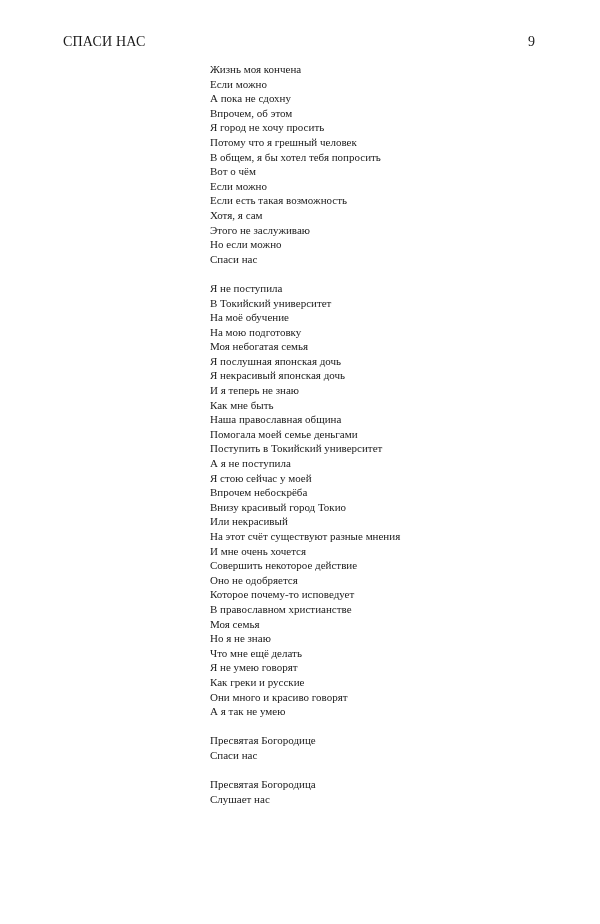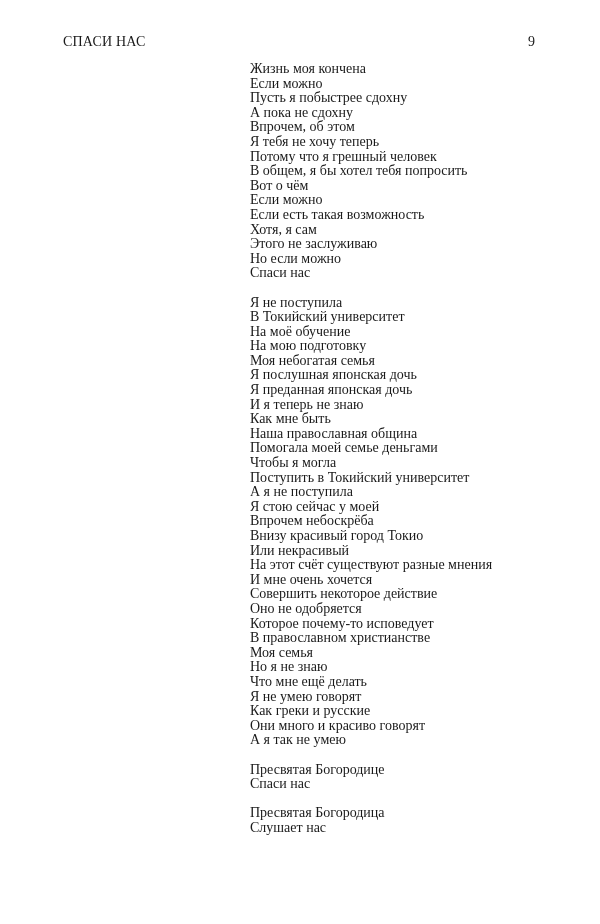--- a/index.html
+++ b/index.html
@@ -1,60 +1,58 @@
 <!DOCTYPE html>
 <html><head>
 <meta charset="utf-8">
 <style>
   html, body { margin:0; padding:0; background:#ffffff; }
   body { width:600px; height:924px; position:relative; overflow:hidden;
          font-family:"Liberation Serif", "DejaVu Serif", serif; color:#1a1a1a; }
   .running-head { position:absolute; top:34px; left:63px; font-size:14px; letter-spacing:0.2px; }
   .page-number { position:absolute; top:34px; left:528px; font-size:14px; }
-  .poem { position:absolute; top:62px; left:210px; font-size:14px; line-height:14.6px;margin-left:40px; }
+  .poem { position:absolute; top:62px; left:210px; font-size:11px; line-height:14.6px; }
   .line { white-space:nowrap; height:14.6px; }
   .stanza { margin-bottom:14.6px; }
 </style>
 </head>
 <body>
 
 <div class="running-head">СПАСИ НАС</div>
 <div class="page-number">9</div>
 
 <div class="poem" id="poem">
     <div class="stanza">
       <div class="line">Жизнь моя кончена</div>
       <div class="line">Если можно</div>
-      <div class="line">Пусть я побыстрее сдохну</div>
       <div class="line">А пока не сдохну</div>
       <div class="line">Впрочем, об этом</div>
-      <div class="line">Я тебя не хочу теперь</div>
+      <div class="line">Я город не хочу просить</div>
       <div class="line">Потому что я грешный человек</div>
       <div class="line">В общем, я бы хотел тебя попросить</div>
       <div class="line">Вот о чём</div>
       <div class="line">Если можно</div>
       <div class="line">Если есть такая возможность</div>
       <div class="line">Хотя, я сам</div>
       <div class="line">Этого не заслуживаю</div>
       <div class="line">Но если можно</div>
       <div class="line">Спаси нас</div>
     </div>
     <div class="stanza">
       <div class="line">Я не поступила</div>
       <div class="line">В Токийский университет</div>
       <div class="line">На моё обучение</div>
       <div class="line">На мою подготовку</div>
       <div class="line">Моя небогатая семья</div>
       <div class="line">Я послушная японская дочь</div>
-      <div class="line">Я преданная японская дочь</div>
+      <div class="line">Я некрасивый японская дочь</div>
       <div class="line">И я теперь не знаю</div>
       <div class="line">Как мне быть</div>
       <div class="line">Наша православная община</div>
       <div class="line">Помогала моей семье деньгами</div>
-      <div class="line">Чтобы я могла</div>
       <div class="line">Поступить в Токийский университет</div>
       <div class="line">А я не поступила</div>
       <div class="line">Я стою сейчас у моей</div>
       <div class="line">Впрочем небоскрёба</div>
       <div class="line">Внизу красивый город Токио</div>
       <div class="line">Или некрасивый</div>
       <div class="line">На этот счёт существуют разные мнения</div>
       <div class="line">И мне очень хочется</div>
       <div class="line">Совершить некоторое действие</div>
       <div class="line">Оно не одобряется</div>

